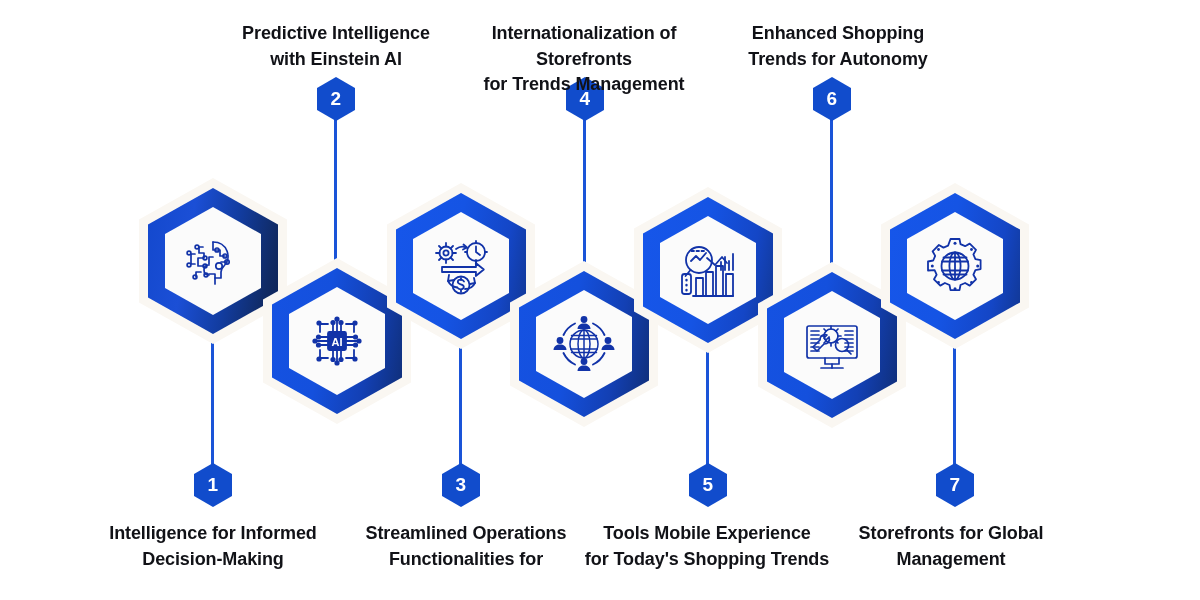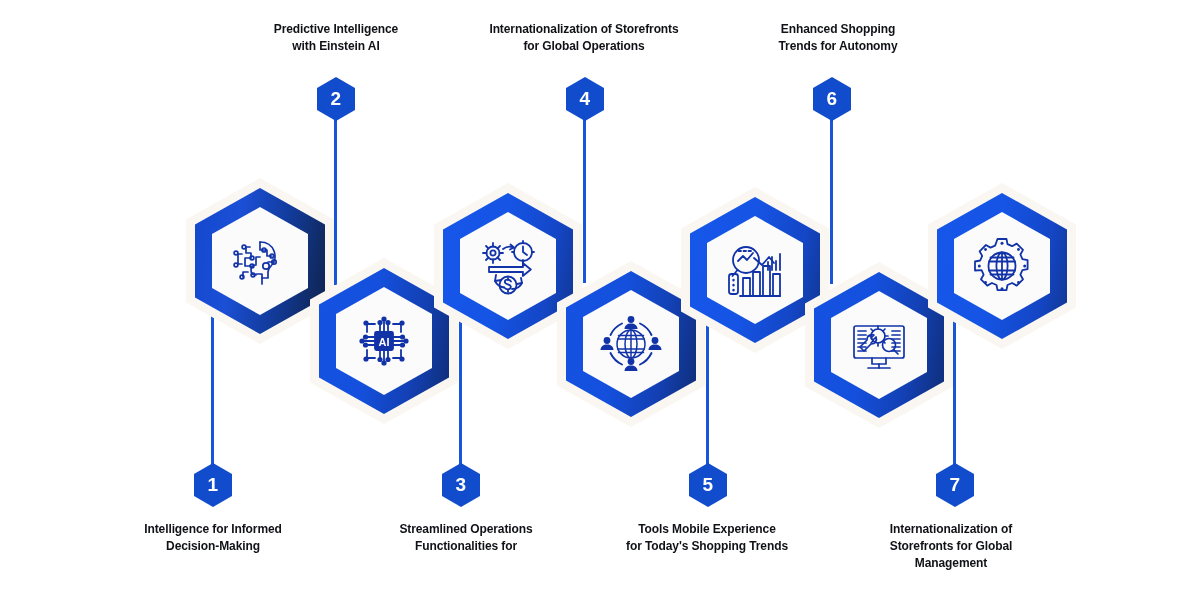--- a/index.html
+++ b/index.html
@@ -42,21 +42,20 @@
     line-height: 1;
     letter-spacing: .2px;
     transform: translateY(-1px);
   }
 
   
   .node {
     position: absolute;
     width: 113px; height: 146px;
     z-index: 3;
-    margin-left: 47px;
   }
   .hex-halo, .hex-outer, .hex-inner {
     position: absolute;
     clip-path: polygon(50% 0%, 100% 25%, 100% 75%, 50% 100%, 0% 75%, 0% 25%);
   }
   .hex-halo {
     left: -9px; top: -10px;
     width: 148px; height: 166px;
     background: #faf7f2;
   }
@@ -77,21 +76,21 @@
   
   .g-dark  { background: linear-gradient(100deg, #1348cd 0%, #1b4fd6 32%, #123c9f 62%, #102a63 88%, #0e2355 100%); }
   .g-mid   { background: linear-gradient(100deg, #1552e2 0%, #1450dd 40%, #1340b4 72%, #0f2d74 100%); }
   .g-light { background: linear-gradient(100deg, #1656ea 0%, #1554e4 45%, #1446c6 78%, #11368f 100%); }
 
   
   .label {
     position: absolute;
     text-align: center;
     color: #111217;
-    font-size: 12px;
+    font-size: 18px;
     font-weight: 700;
     line-height: 1.42;
     letter-spacing: -.1px;
     z-index: 5;
   }
 </style>
 </head>
 <body>
 
 <div id="stage">
@@ -353,33 +352,32 @@
     <div>Streamlined Operations</div>
     <div>Functionalities for</div>
   </div>
 
   <div class="label" style="left:581px; top:521px; width:252px;">
     <div>Tools Mobile Experience</div>
     <div>for Today's Shopping Trends</div>
   </div>
 
   <div class="label" style="left:840px; top:521px; width:222px;">
-    <div>Internationalization of</div>
     <div>Storefronts for Global</div>
     <div>Management</div>
   </div>
 
   <div class="label" style="left:226px; top:21px; width:220px;">
     <div>Predictive Intelligence</div>
     <div>with Einstein AI</div>
   </div>
 
   <div class="label" style="left:444px; top:21px; width:280px;">
     <div>Internationalization of Storefronts</div>
-    <div>for Global Operations</div>
+    <div>for Trends Management</div>
   </div>
 
   <div class="label" style="left:740px; top:21px; width:196px;">
     <div>Enhanced Shopping</div>
     <div>Trends for Autonomy</div>
   </div>
 
 </div>
 
 </body></html>

